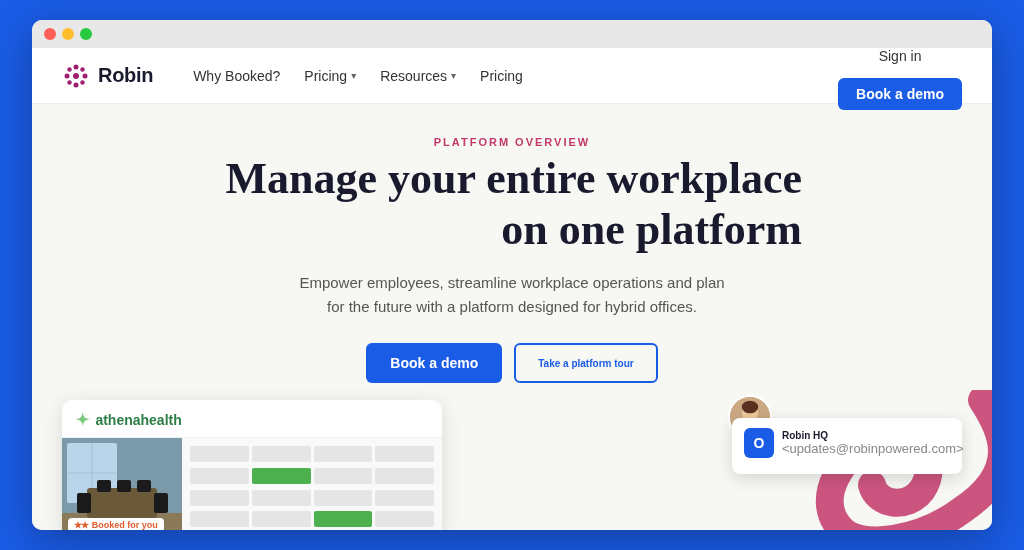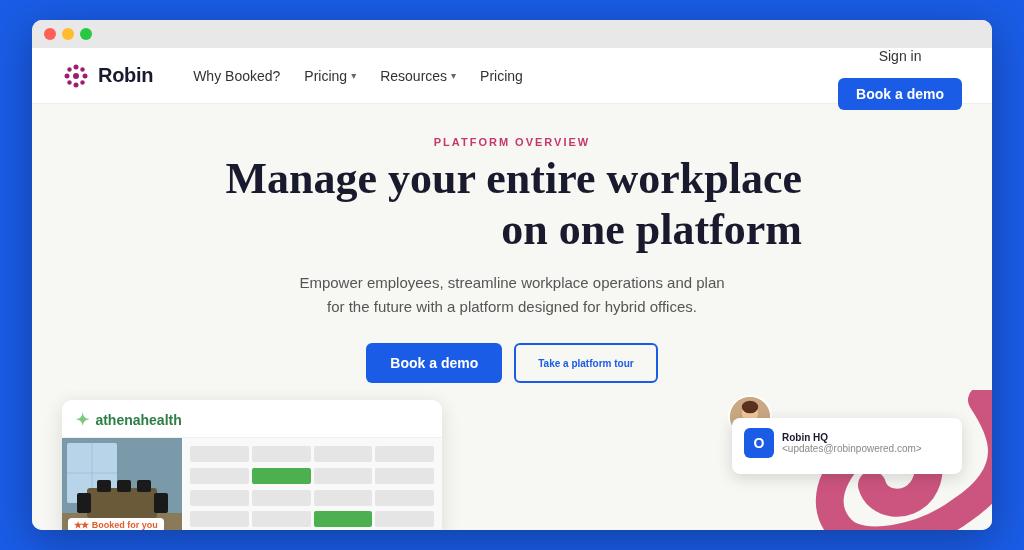--- a/index.html
+++ b/index.html
@@ -328,21 +328,21 @@
       font-size: 14px;
       font-weight: 700;
       flex-shrink: 0;
     }
     .notif-sender {
       font-size: 10px;
       font-weight: 700;
       color: #1a1a2e;
     }
     .notif-from {
-      font-size: 10px;
+      font-size: 13px;
       color: #888;
     }
     .notif-body {
       font-size: 11px;
       color: #333;
       line-height: 1.5;
     }
     .notif-body strong {
       display: block;
       font-weight: 700;

